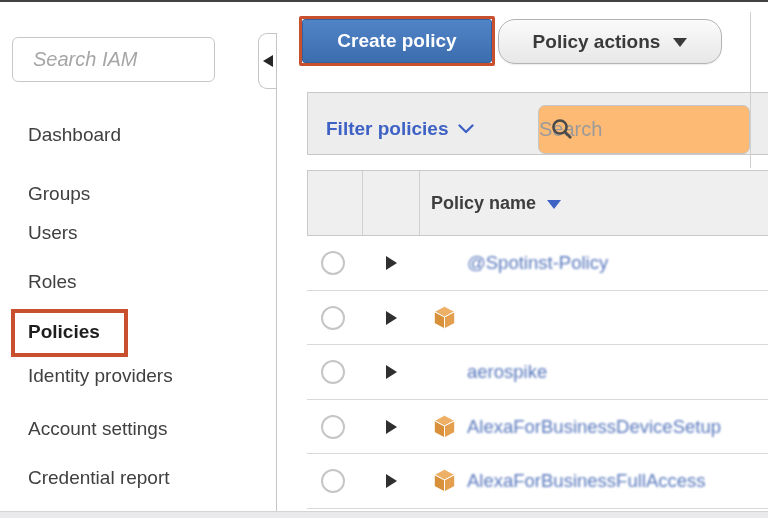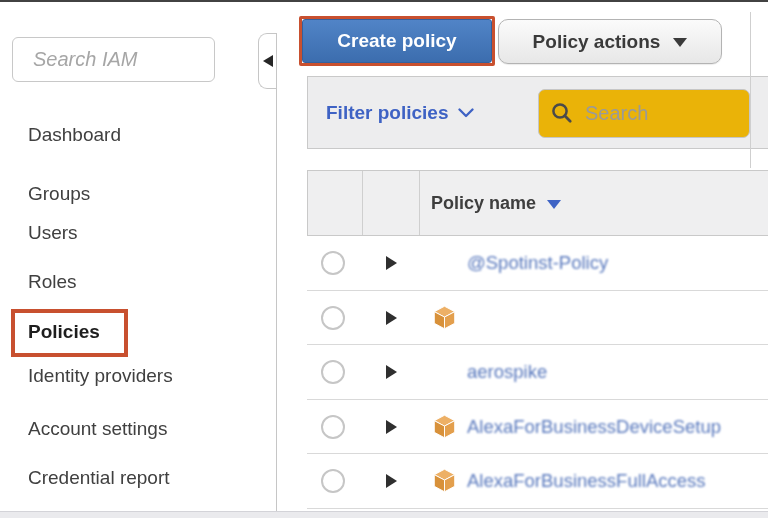--- a/index.html
+++ b/index.html
@@ -43,42 +43,42 @@
     border-top:6.5px solid transparent; border-bottom:6.5px solid transparent; }
 
   
   .btn-create {
     position:absolute; left:302px; top:19px; width:190px; height:44px;
     background:linear-gradient(#5184c7,#3c6dae); border:1px solid #34619e; border-radius:3px;
     color:#fff; font-weight:bold; font-size:19px; font-family:inherit; cursor:pointer;
   }
   .btn-actions {
     position:absolute; left:498px; top:19px; width:224px; height:45px;
-    background:linear-gradient(#fbfbfb,#e7e7e7); border:1px solid #b3b3b3; border-radius:10px;
+    background:linear-gradient(#fbfbfb,#e7e7e7); border:1px solid #b3b3b3; border-radius:17px;
     color:#3a3a3a; font-weight:bold; font-size:19px; font-family:inherit; cursor:pointer;
     display:flex; align-items:center; justify-content:center; gap:13px;
     box-shadow:0 1px 1px rgba(0,0,0,.08);
   }
   .caret-down-dark { width:0; height:0; border-top:9px solid #3a3a3a;
     border-left:7px solid transparent; border-right:7px solid transparent; margin-top:2px; }
   .edge-line { position:absolute; left:750px; top:12px; width:1px; height:156px; background:#cfcfcf; z-index:4; }
 
   
   .filter-bar {
-    position:absolute; left:307px; top:76px; width:461px; height:73px;
+    position:absolute; left:307px; top:92px; width:461px; height:63px;
     background:#ededee; border:1px solid #c9c9c9; border-right:none;
   }
   .filter-link {
     position:absolute; left:18px; top:0; height:71px; display:flex; align-items:center; gap:10px;
     color:#3e62c4; font-weight:bold; font-size:19px; cursor:pointer; text-decoration:none;
   }
   .table-search-wrap { position:absolute; left:230px; top:12px; width:212px; height:49px; z-index:5; }
   .table-search {
-    width:100%; height:100%; border:1px solid #c6c6c6; border-radius:7px; background:#eab308;
-    font-family:inherit; font-size:20px; color:#444; padding-left:46px; outline:none;
+    width:100%; height:100%; border:1px solid #c6c6c6; border-radius:7px; background:#fdba74;
+    font-family:inherit; font-size:20px; color:#444; outline:none;
   }
   .table-search::placeholder { color:#9a9a9a; opacity:1; }
   .mag-icon { position:absolute; left:13px; top:13px; pointer-events:none; }
 
   
   .table-header {
     position:absolute; left:307px; top:170px; width:536px; height:66px;
     background:#efeff0; border:1px solid #c9c9c9; border-right:none;
   }
   .col-sep { position:absolute; top:0; width:1px; height:64px; background:#cfcfcf; }

